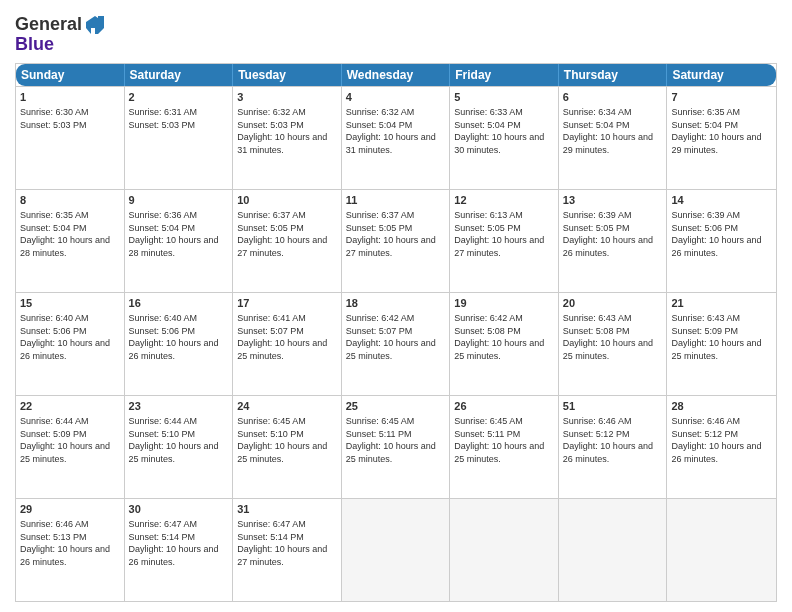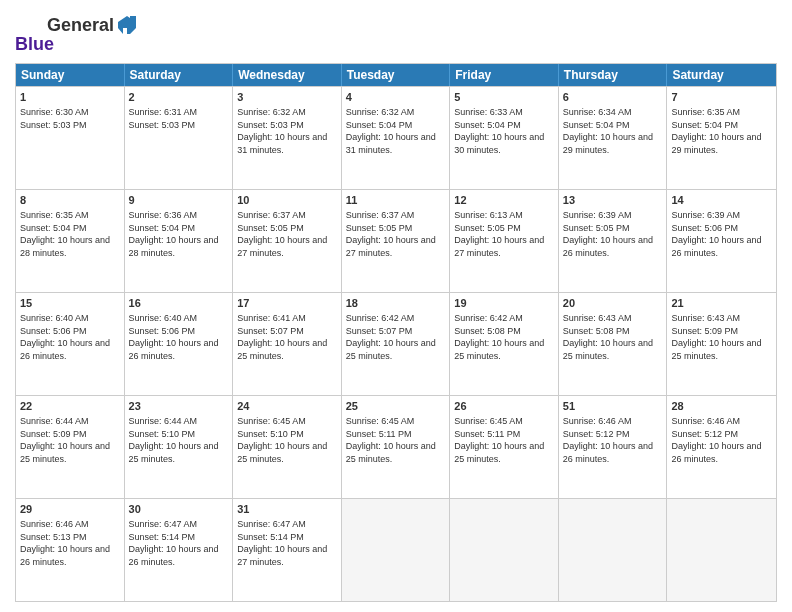--- a/index.html
+++ b/index.html
@@ -43,20 +43,21 @@
     .calendar {
       flex: 1;
       display: flex;
       flex-direction: column;
       border: 1px solid #ccc;
     }
     .cal-header {
       display: grid;
       grid-template-columns: repeat(7, 1fr);
       background: #2a7ab5;
+      border-radius: 9px;
     }
     .cal-header-cell {
       color: #fff;
       font-weight: bold;
       font-size: 12px;
       padding: 4px 5px;
       text-align: left;
       border-right: 1px solid #4a9ad4;
     }
     .cal-header-cell:last-child { border-right: none; }
@@ -94,42 +95,42 @@
       line-height: 1.35;
     }
   </style>
 </head>
 <body>
 
 <div class="page">
   <div class="header">
     <div class="logo">
   <div style="display:flex;flex-direction:column;align-items:flex-start;">
-    <div style="display:flex;align-items:center;margin-left:32px;">
+    <div style="display:flex;">
       <span style="font-size:18px;font-weight:bold;color:#333;">General</span>
       <svg width="22" height="22" viewBox="0 0 22 22" style="margin-left:2px;">
         <polygon points="11,2 20,8 20,14 14,20 11,20 11,14 7,14 7,20 2,14 2,8" fill="#2a7ab5"></polygon>
         <polygon points="14,2 20,2 20,9 14,9" fill="#2a7ab5"></polygon>
       </svg>
     </div>
     <span style="font-size:18px;font-weight:bold;color:#4c1d95;margin-top:-2px;">Blue</span>
   </div>
 </div>
     <div class="title-block">
       <div class="main-title"></div>
       <div class="sub-title"></div>
     </div>
   </div>
 
   <div class="calendar">
     <div class="cal-header">
         <div class="cal-header-cell">Sunday</div>
         <div class="cal-header-cell">Saturday</div>
+        <div class="cal-header-cell">Tuesday</div>
         <div class="cal-header-cell">Wednesday</div>
-        <div class="cal-header-cell">Tuesday</div>
         <div class="cal-header-cell">Friday</div>
         <div class="cal-header-cell">Thursday</div>
         <div class="cal-header-cell">Saturday</div>
       </div>
     <div class="cal-body">
         <div class="cal-week">
           <div class="cal-cell">
         <span class="day-num">1</span>
         <span class="info">Sunrise: 6:30 AM</span><br>
         <span class="info">Sunset: 5:03 PM</span><br>

